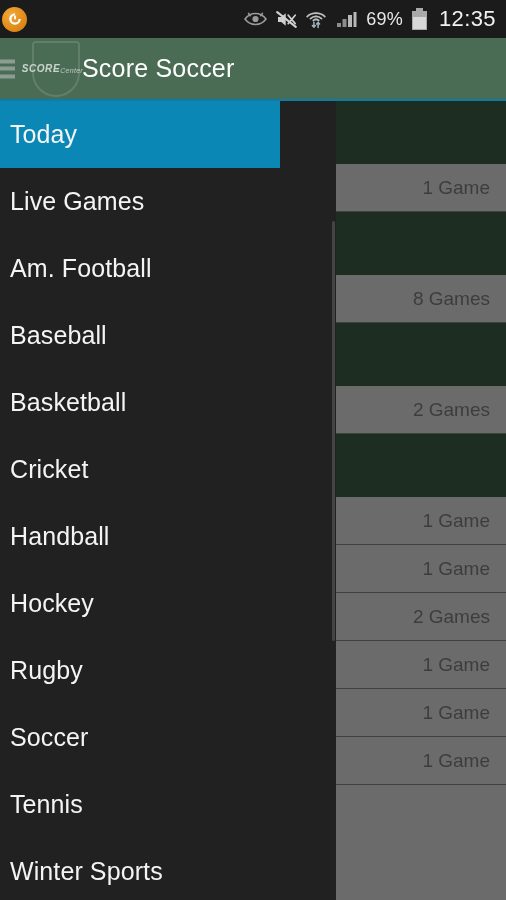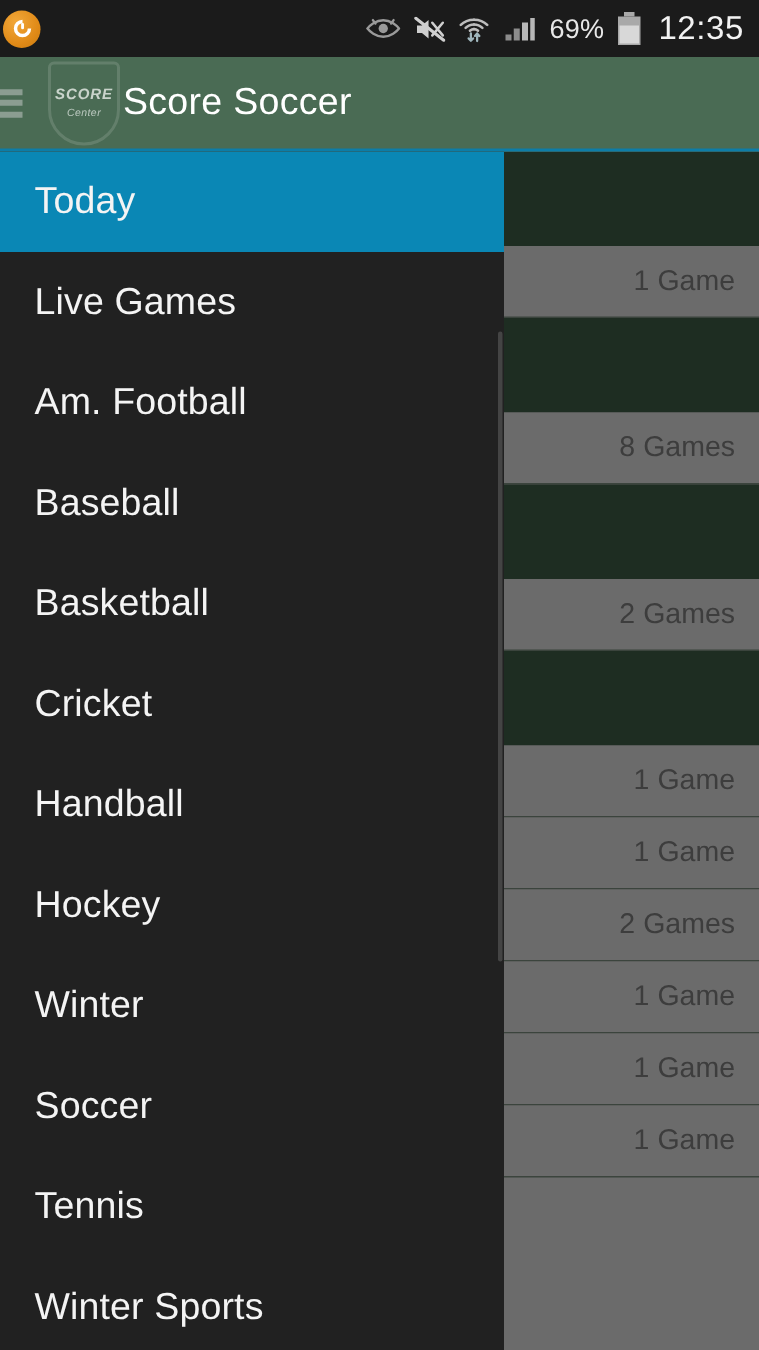--- a/index.html
+++ b/index.html
@@ -78,22 +78,22 @@
     border-bottom:2px solid #0d7da8;
   }
   #hamburger {
     position:absolute; left:-7px; top:50%; transform:translateY(-50%);
     width:22px; height:19px; display:flex; flex-direction:column;
     justify-content:space-between;
   }
   #hamburger span { display:block; width:22px; height:4px; background:#8b9d91; }
   #brand-logo {
     position:absolute; left:29px; top:50%; transform:translateY(-50%);
-    width:54px; height:56px; display:flex; flex-direction:column;
-    align-items:center; justify-content:center;
+    width:54px; height:56px; display:flex; flex-direction:row;
+    align-items:center; justify-content:flex-end;
   }
   #brand-logo .shield {
     position:absolute; left:3px; top:0; width:48px; height:56px;
     border:2px solid rgba(200,210,202,.20);
     border-radius:4px 4px 24px 24px;
   }
   #brand-logo .lg1 {
     position:relative; color:rgba(232,238,233,.80); font-size:10px;
     font-style:italic; font-weight:bold; letter-spacing:.6px; line-height:1;
   }
@@ -104,22 +104,22 @@
   #appbar-title {
     position:absolute; left:82px; color:#ffffff; font-size:25px; letter-spacing:.2px;
   }
 
   
   #drawer {
     position:absolute; left:0; top:101px; width:336px; height:799px;
     background:#212121; overflow:hidden;
   }
   .nav-item {
-    position:relative; width:336px; height:67px;
-    display:flex; align-items:center; padding-left:23px;
+    position:relative; width:280px; height:67px;
+    display:flex; align-items:center; padding-left:10px;
   }
   .nav-item.selected { background:#0a87b5; }
   .nav-item .nav-label {
     color:#f4f4f4; font-size:25px; letter-spacing:.1px; white-space:nowrap;
   }
   #drawer-scrollbar {
     position:absolute; right:1px; top:120px; width:3px; height:420px;
     background:rgba(255,255,255,.16); border-radius:2px;
   }
 </style>
@@ -198,21 +198,21 @@
     <div class="nav-item">
       <span class="nav-label">Cricket</span>
     </div>
     <div class="nav-item">
       <span class="nav-label">Handball</span>
     </div>
     <div class="nav-item">
       <span class="nav-label">Hockey</span>
     </div>
     <div class="nav-item">
-      <span class="nav-label">Winter</span>
+      <span class="nav-label">Rugby</span>
     </div>
     <div class="nav-item">
       <span class="nav-label">Soccer</span>
     </div>
     <div class="nav-item">
       <span class="nav-label">Tennis</span>
     </div>
     <div class="nav-item">
       <span class="nav-label">Winter Sports</span>
     </div>

